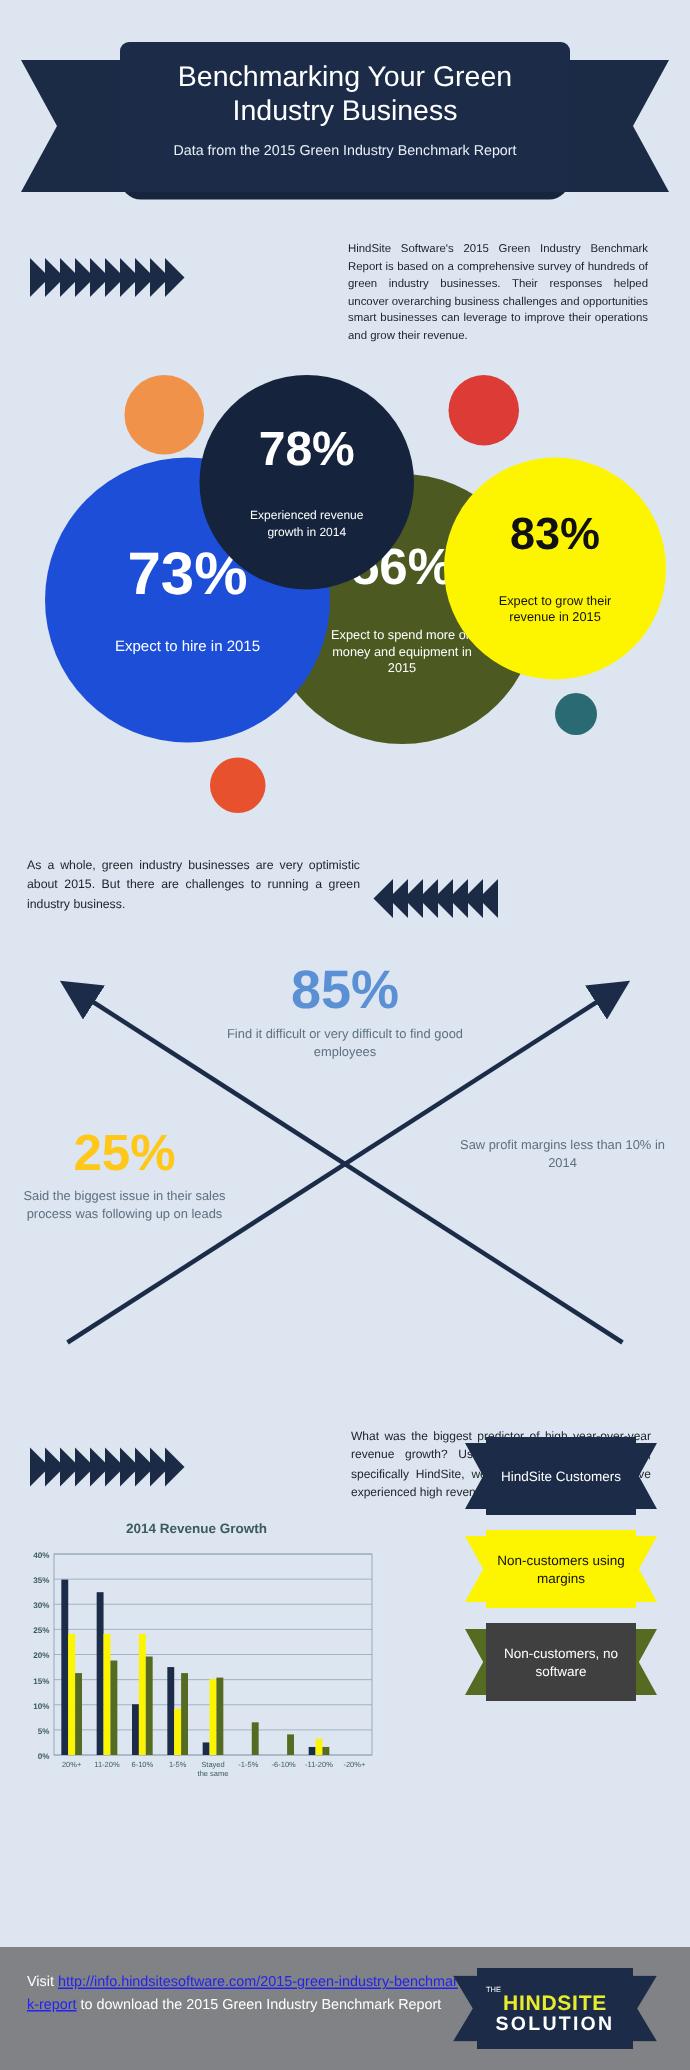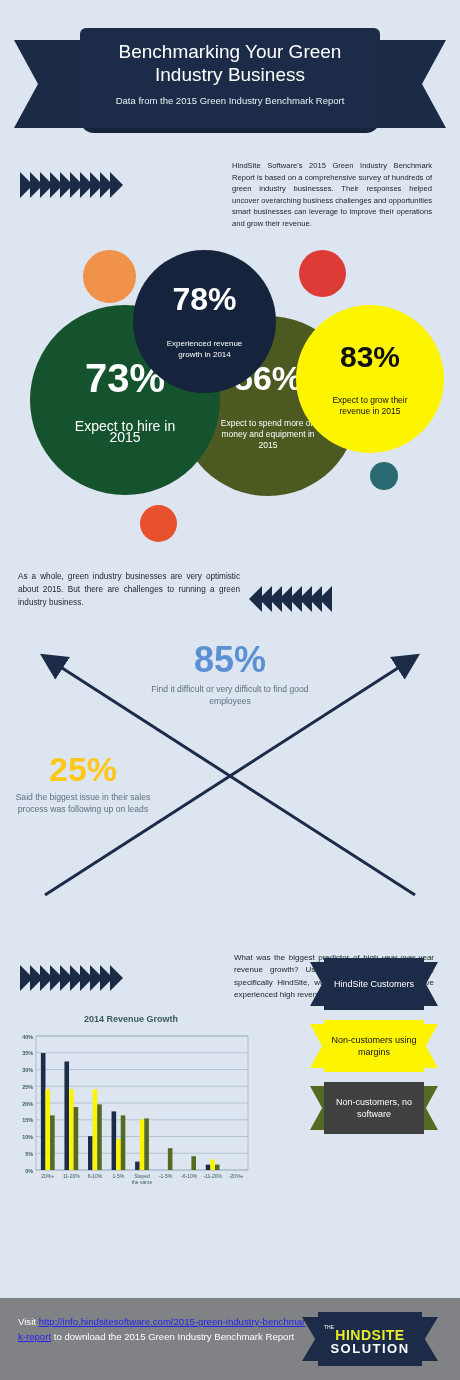--- a/index.html
+++ b/index.html
@@ -77,21 +77,21 @@
   
   .circles { position: relative; height: 310px; }
   .circ { position: absolute; border-radius: 50%; display: flex;
           flex-direction: column; align-items: center; justify-content: center;
           text-align: center; }
   .circ .pct { font-weight: 700; line-height: 1; }
   .circ .cap { line-height: 11px; margin-top: 23px; }
 
   .c-blue  { left: 30px;  top: 55px;  width: 190px; height: 190px; background: #4e81bd; color:#fff; z-index:3; }
   .c-blue .pct { font-size: 40px; }
-  .c-blue .cap { font-size: 14px; width: 110px; }
+  .c-blue .cap { font-size: 10px; width: 110px; }
 
   .c-navy  { left: 133px; top: 0px;   width: 143px; height: 143px; background: #15243c; color:#fff; z-index:4; }
   .c-navy .pct { font-size: 32px; }
   .c-navy .cap { font-size: 8px; width: 100px; }
 
   .c-olive { left: 178px; top: 66px;  width: 180px; height: 180px; background: #4c5a22; color:#ffffff; z-index:2; }
   .c-olive .pct { font-size: 34px; }
   .c-olive .cap { font-size: 8.5px; width: 110px; }
 
   .c-yellow{ left: 296px; top: 55px;  width: 148px; height: 148px; background: #fdf500; color:#111; z-index:3; }
@@ -215,21 +215,21 @@
   </div>
   <div class="intro-text">HindSite Software's 2015 Green Industry Benchmark Report is based on a comprehensive survey of hundreds of green industry businesses. Their responses helped uncover overarching business challenges and opportunities smart businesses can leverage to improve their operations and grow their revenue.</div>
 </div>
 
 <div class="circles">
   <div class="dot dot-orange"></div>
   <div class="dot dot-red"></div>
   <div class="dot dot-teal"></div>
   <div class="dot dot-redor"></div>
 
-  <div class="circ c-blue" style="background: #14532d; align-items: center;">
+  <div class="circ c-blue" style="background: #1d4ed8; align-items: center;">
     <div class="pct">73%</div>
     <div class="cap">Expect to hire in 2015</div>
   </div>
   <div class="circ c-olive" style="background: rgb(76, 90, 34);">
     <div class="pct">56%</div>
     <div class="cap">Expect to spend more on money and equipment in 2015</div>
   </div>
   <div class="circ c-navy" style="background: rgb(21, 36, 60);">
     <div class="pct">78%</div>
     <div class="cap">Experienced revenue growth in 2014</div>
@@ -265,20 +265,21 @@
 
   <div class="stat s85">
     <div class="num" style="color: rgb(91, 144, 212);">85%</div>
     <div class="lbl">Find it difficult or very difficult to find good employees</div>
   </div>
   <div class="stat s25">
     <div class="num" style="color: rgb(255, 199, 23);">25%</div>
     <div class="lbl">Said the biggest issue in their sales process was following up on leads</div>
   </div>
   <div class="stat s49">
+    <div class="lbl">Saw profit margins less than 10% in 2014</div>
   </div>
 </div>
 
 <div class="chartsec">
   <div class="chev-row chart-chevs">
     <span class="chev"></span>
     <span class="chev"></span>
     <span class="chev"></span>
     <span class="chev"></span>
     <span class="chev"></span>

